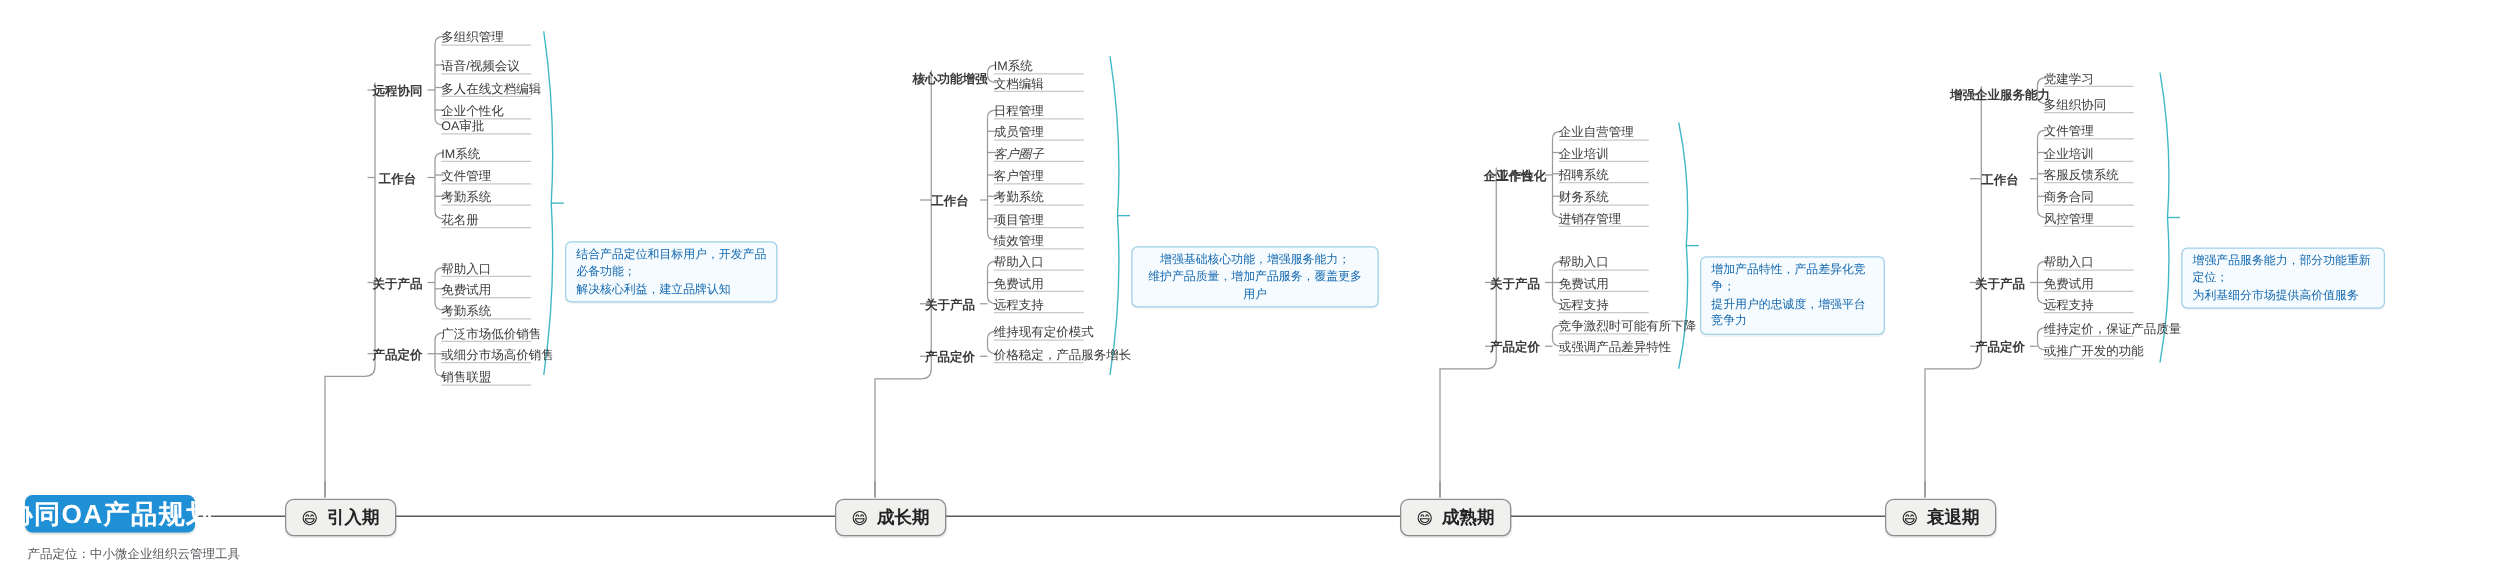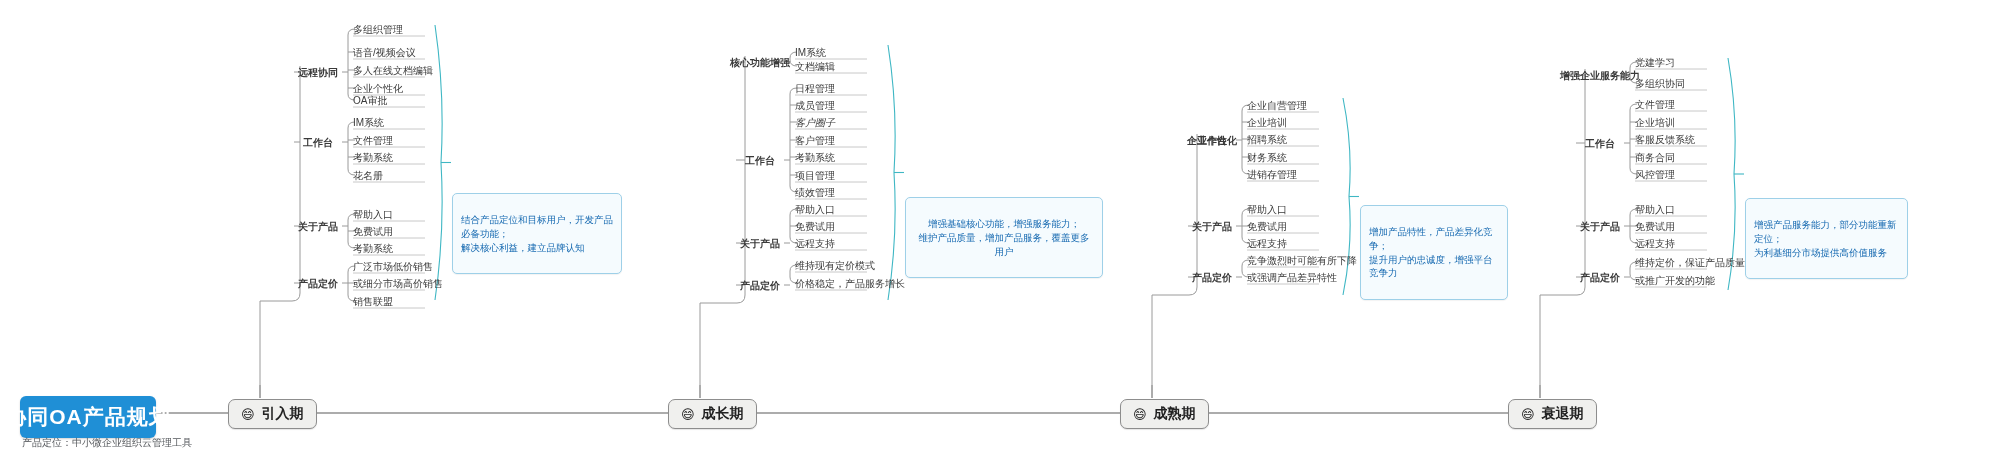--- a/index.html
+++ b/index.html
@@ -72,21 +72,21 @@
 
   
   .callout{
     position:absolute;
     border:1px solid #9ed0e8;
     border-radius:5px;
     background:#f5fbfe;
     color:#1468b0;
     font-size:9.5px;
     line-height:1.45;
-    padding:19px 8px;
+    padding:3px 8px;
     white-space:pre-line;
     box-shadow:0 1px 1px rgba(0,0,0,.05);
   }
 </style>
 </head>
 <body>
 
 <div id="canvas">
   <svg class="lines" id="lines">
       <path d="M156,413 L228,413" fill="none" stroke="#5a5a5a" stroke-width="1.2"></path>
@@ -255,21 +255,21 @@
       <path d="M1585,277 L1576,277" fill="none" stroke="#9a9a9a" stroke-width="1"></path>
       <path d="M1630,268 Q1630,262 1637,262" fill="none" stroke="#9a9a9a" stroke-width="1"></path>
       <path d="M1630,268 L1630,274" fill="none" stroke="#9a9a9a" stroke-width="1"></path>
       <path d="M1630,274 Q1630,280 1637,280" fill="none" stroke="#9a9a9a" stroke-width="1"></path>
       <path d="M1624,277 L1630,277" fill="none" stroke="#9a9a9a" stroke-width="1"></path>
       <path d="M1635,269 L1707,269" fill="none" stroke="#c8c8c8" stroke-width="1"></path>
       <path d="M1635,287 L1707,287" fill="none" stroke="#c8c8c8" stroke-width="1"></path>
       <path d="M1728,58 Q1738,116 1734,174 Q1738,232 1728,290" fill="none" stroke="#3fb7c4" stroke-width="1.1"></path>
       <path d="M1734,174 L1744,174" fill="none" stroke="#3fb7c4" stroke-width="1.1"></path>
     </svg>
-<div class="root-node" style="left: 20px; top: 396px; width: 136px; height: 42px; background: rgb(31, 143, 214);">协同OA产品规划</div>
+<div class="root-node" style="left: 20px; top: 396px; width: 136px; height: 30px; background: rgb(31, 143, 214);">协同OA产品规划</div>
     <div class="root-sub" style="left: 22px; top: 436px;">产品定位：中小微企业组织云管理工具</div>
     <div class="phase-node" style="left: 228px; top: 399px;">
       <span class="phase-emoji">😄</span>
       <span>引入期</span>
     </div>
     <div class="branch-label" style="left: 318px; top: 66px;">远程协同</div>
     <div class="leaf-label" style="left: 353px; top: 23px;">多组织管理</div>
     <div class="leaf-label" style="left: 353px; top: 46px;">语音/视频会议</div>
     <div class="leaf-label" style="left: 353px; top: 64px;">多人在线文档编辑</div>
     <div class="leaf-label" style="left: 353px; top: 82px;">企业个性化</div>

